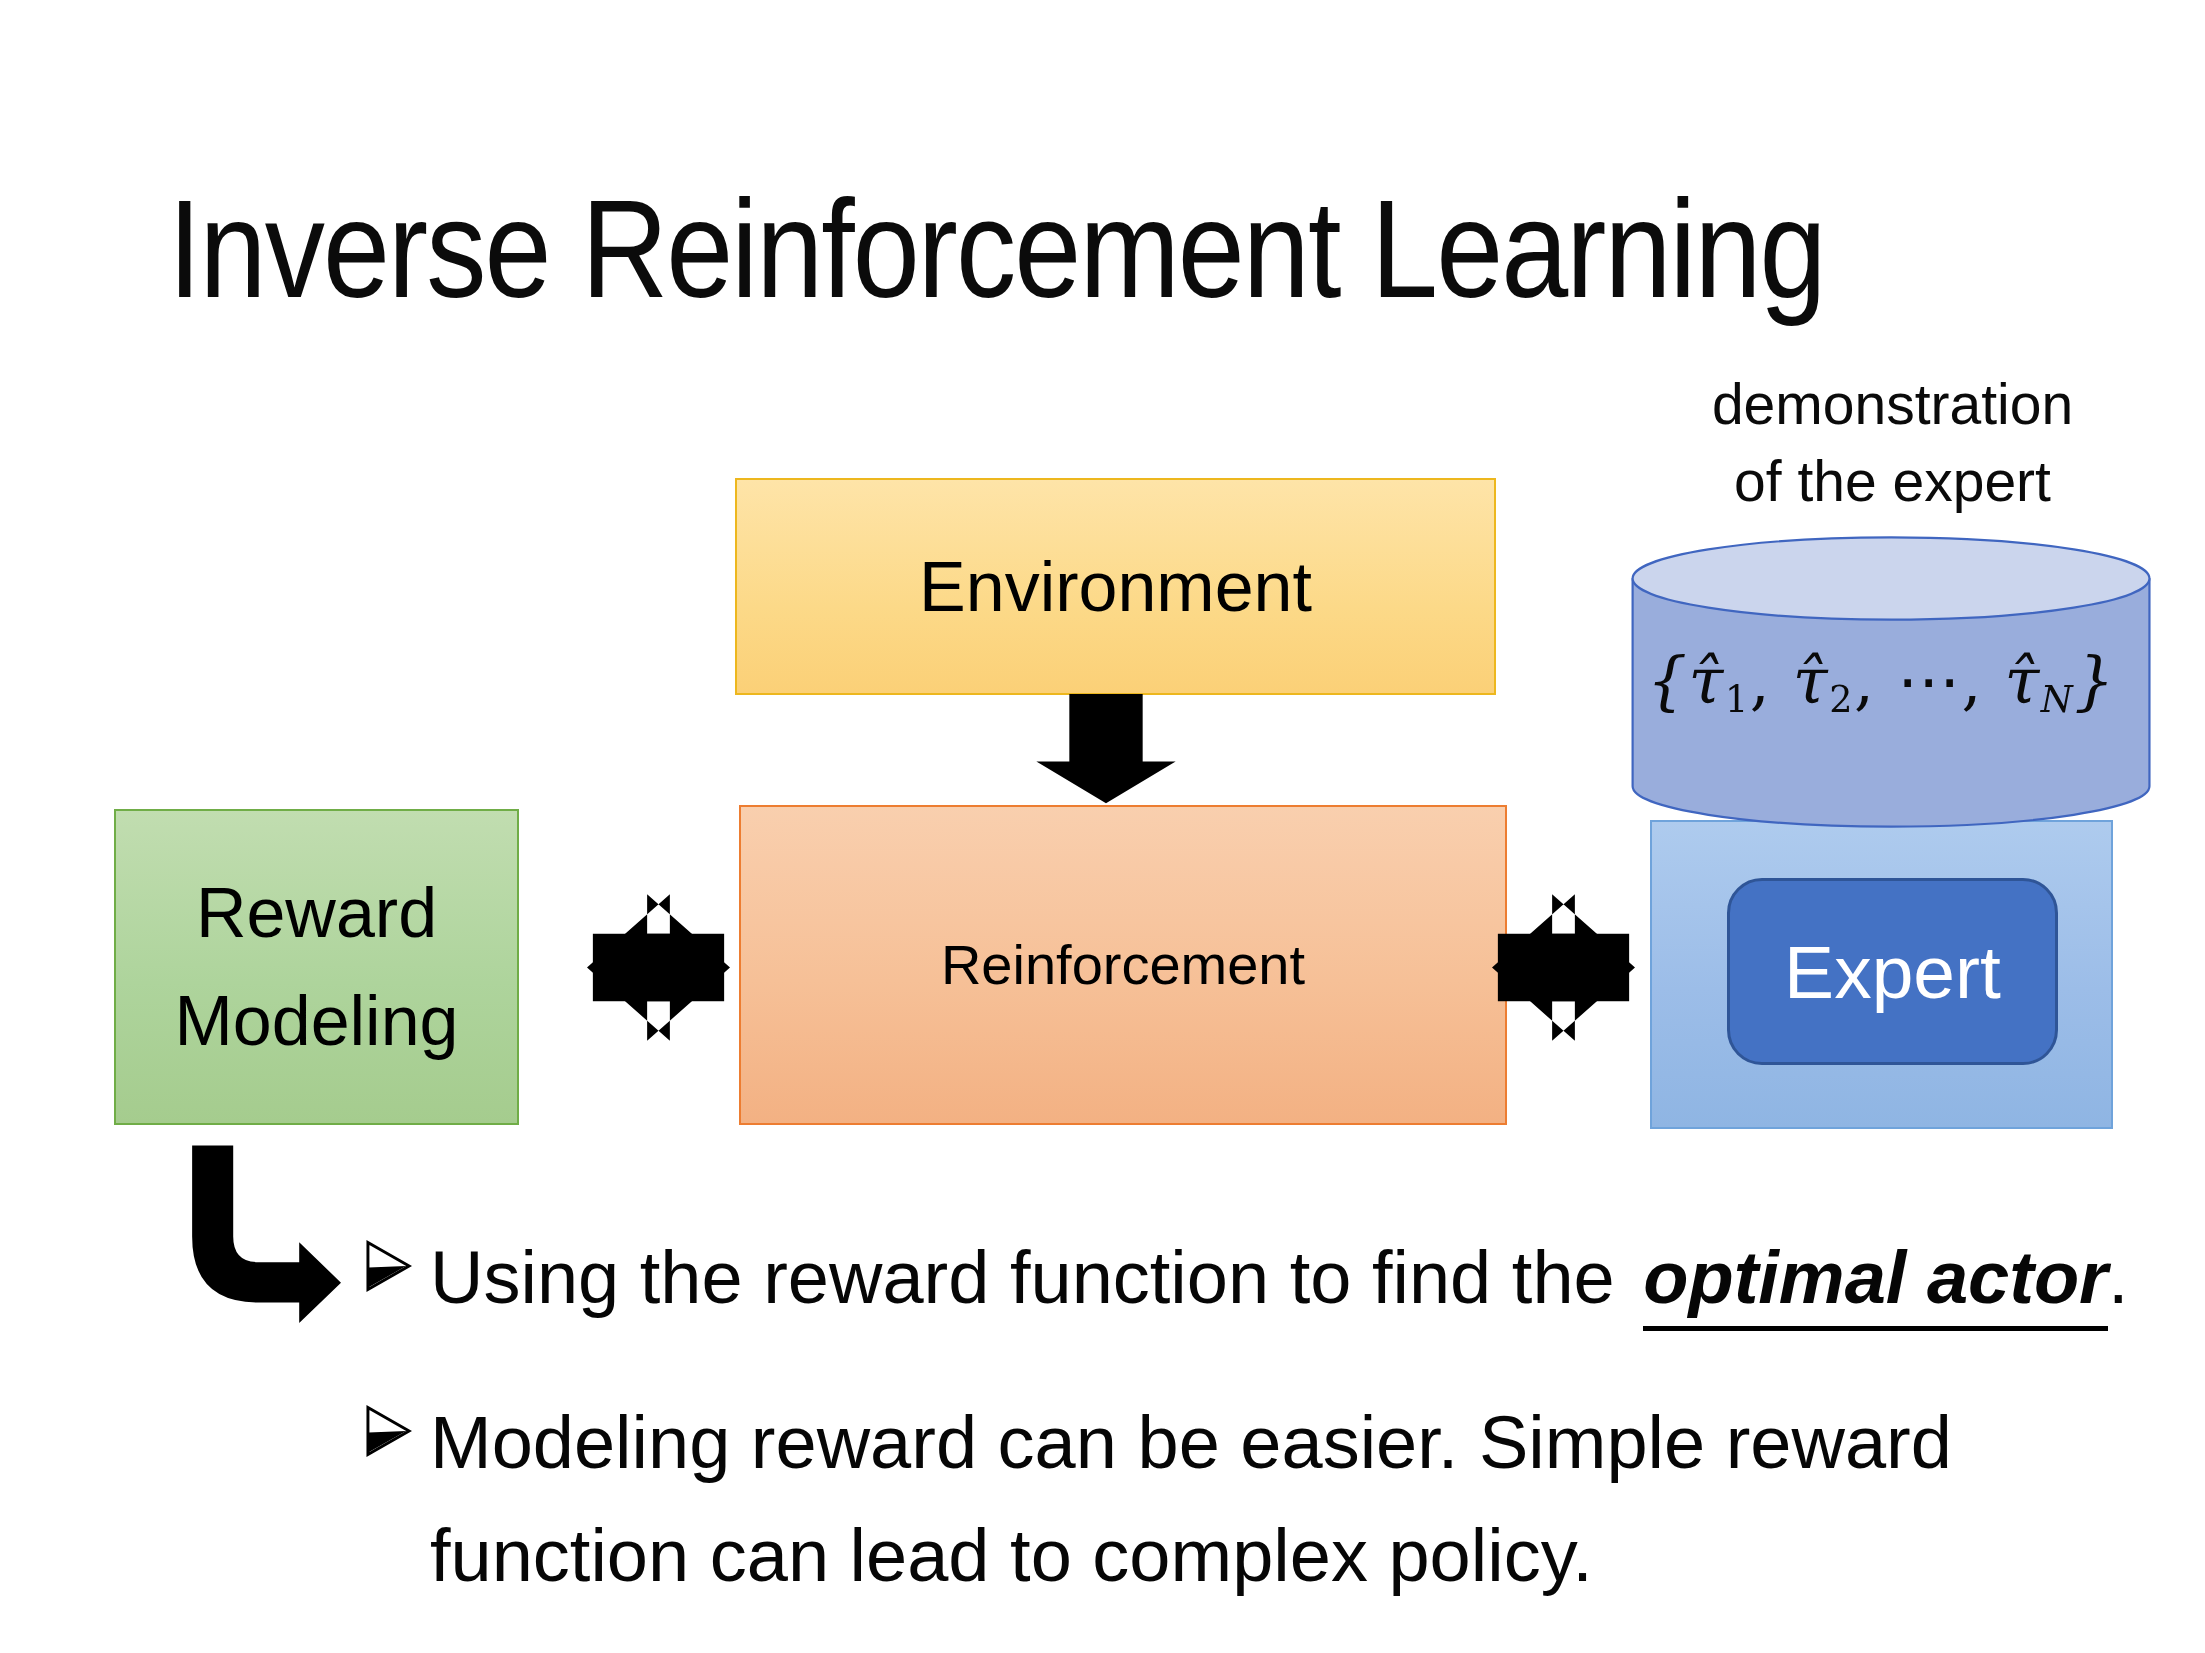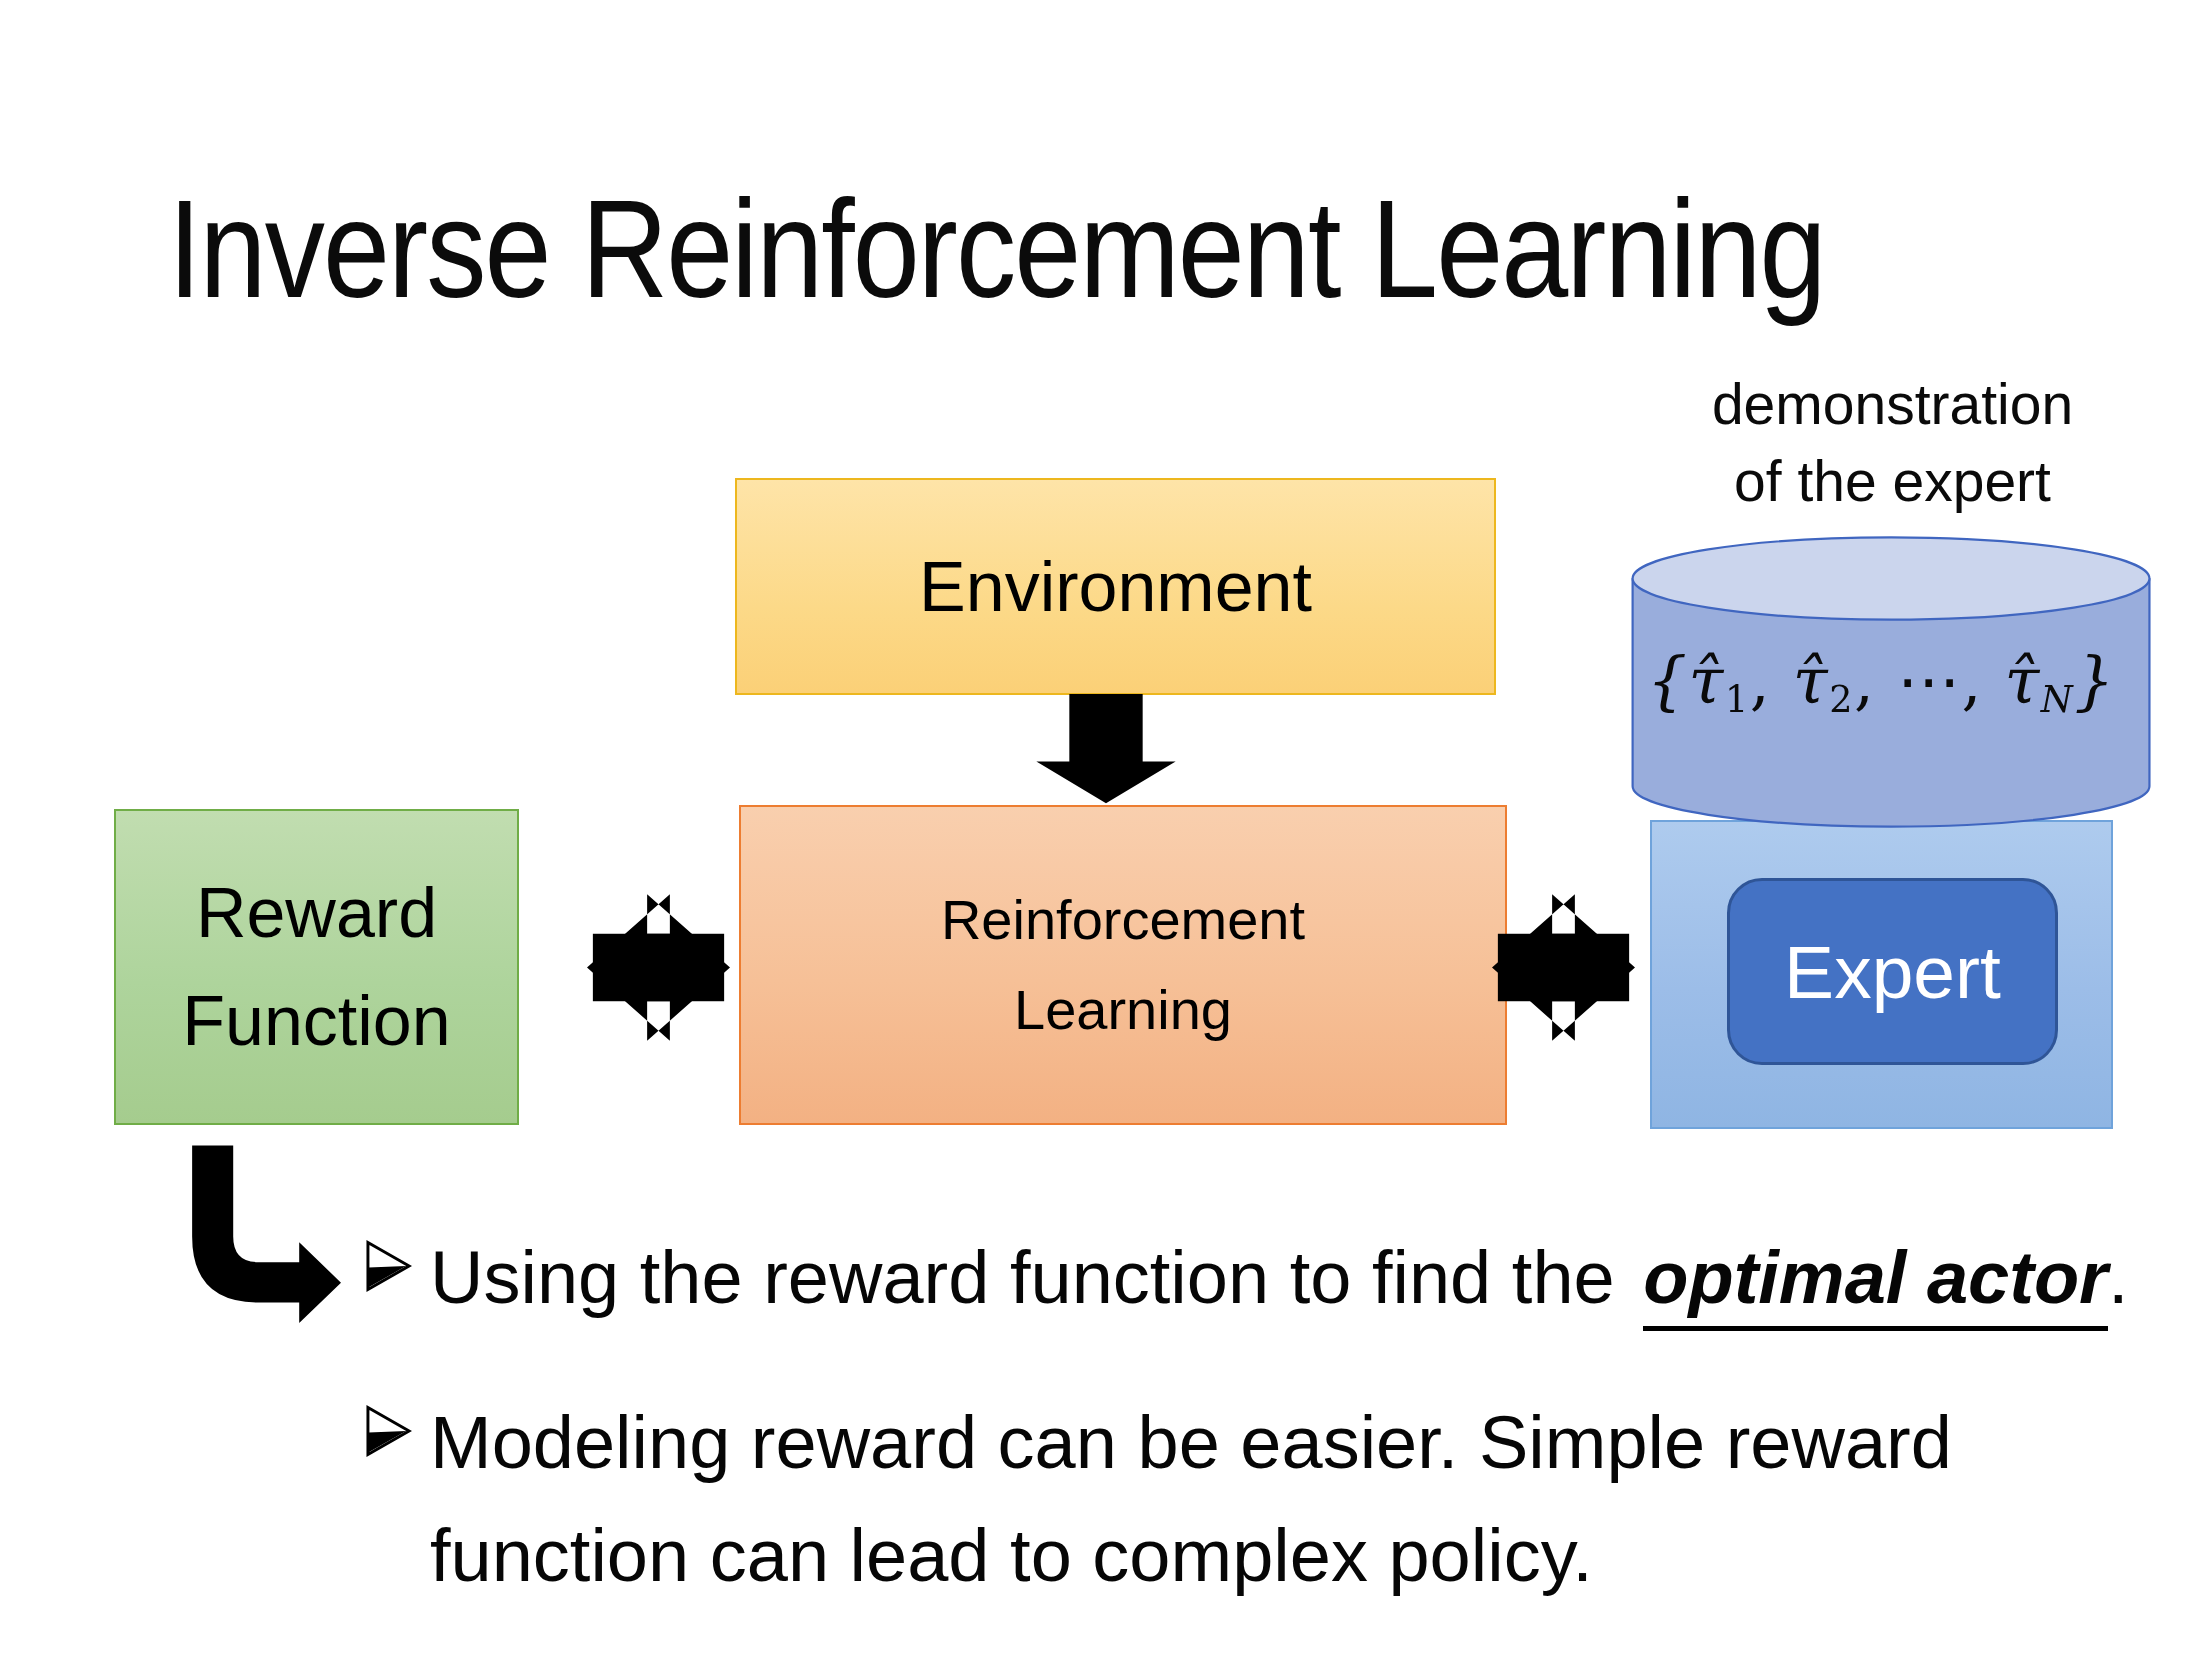--- a/index.html
+++ b/index.html
@@ -86,28 +86,27 @@
     <span>Environment</span>
   </div>
 
   <svg class="abs" style="left:1029px;top:690px;" width="154" height="118" viewBox="0 0 210 160">
     <polygon points="55,5 155,5 155,97 200,97 105,154 10,97 55,97" fill="#000000"></polygon>
   </svg>
 
   <div class="abs dbox reward-box">
     <div>
       <div>Reward</div>
-      <div>Function</div>
+      <div>Modeling</div>
     </div>
   </div>
 
   <div class="abs dbox rl-box">
     <div>
       <div>Reinforcement</div>
-      <div>Learning</div>
     </div>
   </div>
 
   <svg class="abs" style="left:587px;top:894px;" width="143" height="147" viewBox="0 0 195 200">
     <path d="M0,100 L113,0 L113,54 L82,54 L82,0 L195,100 L82,200 L82,146 L113,146 L113,200 Z" fill-rule="evenodd" fill="#000000"></path>
     <rect x="8" y="54" width="179" height="92" fill="#000000"></rect>
   </svg>
 
   <svg class="abs" style="left:1492px;top:894px;" width="143" height="147" viewBox="0 0 195 200">
     <path d="M0,100 L113,0 L113,54 L82,54 L82,0 L195,100 L82,200 L82,146 L113,146 L113,200 Z" fill-rule="evenodd" fill="#000000"></path>

